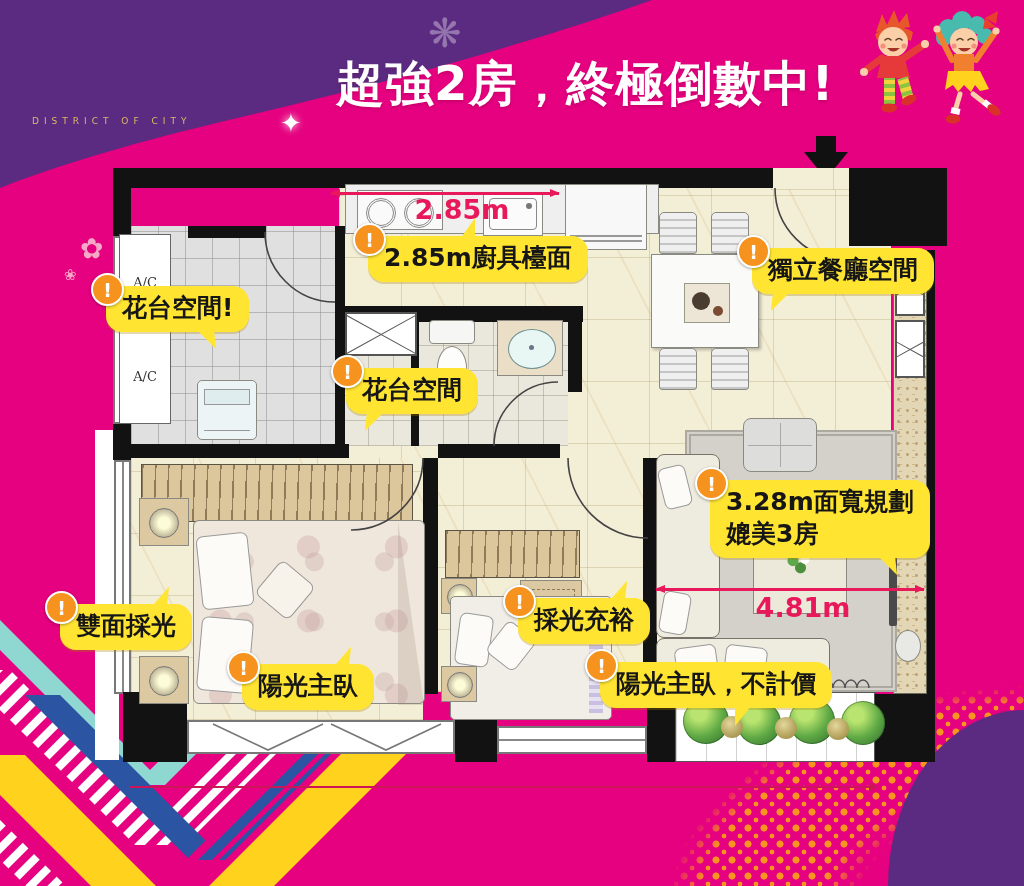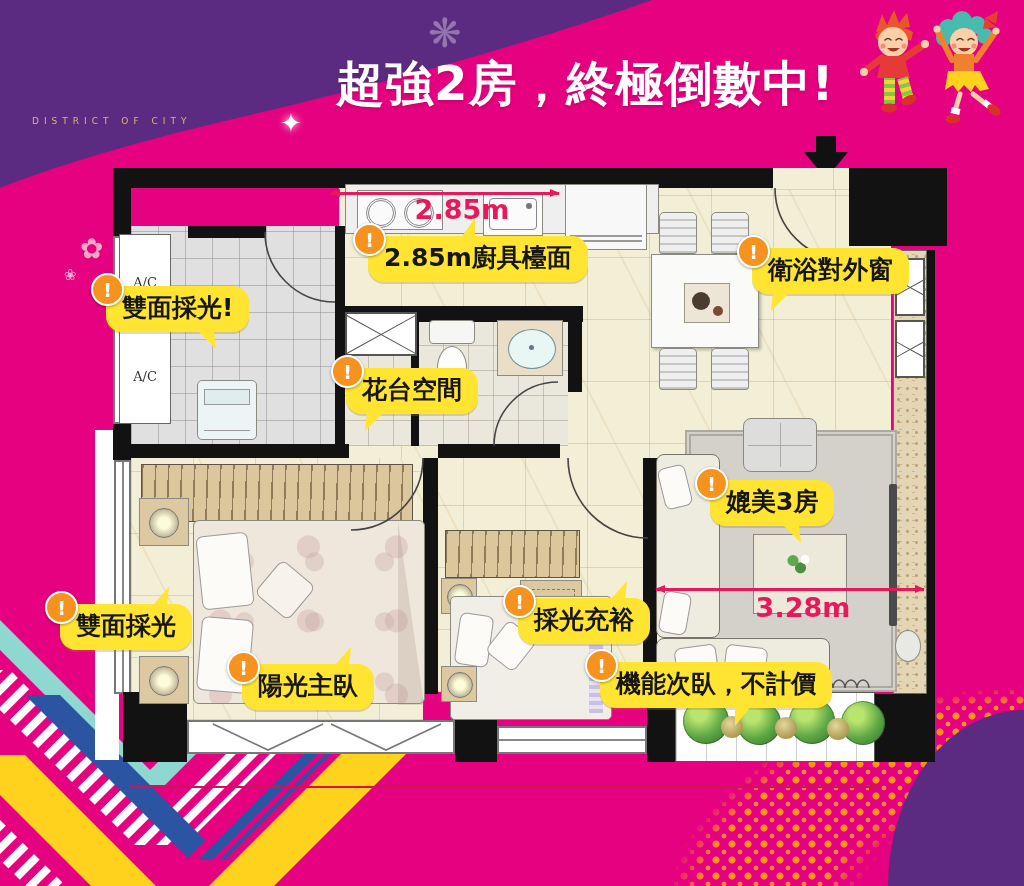--- a/index.html
+++ b/index.html
@@ -348,54 +348,55 @@
       <g stroke="#777" stroke-width="1.6" fill="none">
         <path d="M100,556 L155,582 L210,556"></path>
         <path d="M218,556 L273,582 L328,556"></path>
       </g>
       <path d="M588,520 a6,8 0 0 1 12,0 a6,8 0 0 1 12,0 a6,8 0 0 1 12,0 a6,8 0 0 1 12,0 a6,8 0 0 1 12,0 a6,8 0 0 1 12,0 a6,8 0 0 1 12,0 a6,8 0 0 1 12,0 a6,8 0 0 1 12,0 a6,8 0 0 1 12,0 a6,8 0 0 1 12,0 a6,8 0 0 1 12,0 a6,8 0 0 1 12,0 a6,8 0 0 1 12,0" stroke="#555" stroke-width="1.5" fill="none"></path>
     </svg>
 
     <div class="dim-line" style="left:218px;top:24px;width:228px;"></div>
     <div class="dim-label" style="left:284px;top:26px;width:130px;">2.85m</div>
     <div class="dim-line" style="left:543px;top:420px;width:268px;"></div>
-    <div class="dim-label" style="left:630px;top:424px;width:120px;">3.28m</div>
+    <div class="dim-label" style="left:630px;top:424px;width:120px;">4.81m</div>
   </div>
 
   <div class="callout" style="left:106px;top:286px;">
     <span class="ex">!</span>
     <div class="bubble">
-      <div>雙面採光!</div>
+      <div>花台空間!</div>
     </div>
     <span class="tail tail-br"></span>
   </div>
 
   <div class="callout" style="left:368px;top:236px;">
     <span class="ex">!</span>
     <div class="bubble">
       <div>2.85m廚具檯面</div>
     </div>
     <span class="tail tail-t"></span>
   </div>
 
   <div class="callout" style="left:752px;top:248px;">
     <span class="ex">!</span>
-    <div class="bubble">衛浴對外窗</div>
+    <div class="bubble">獨立餐廳空間</div>
     <span class="tail tail-bl"></span>
   </div>
 
   <div class="callout" style="left:346px;top:368px;">
     <span class="ex">!</span>
     <div class="bubble">花台空間</div>
     <span class="tail tail-bl"></span>
   </div>
 
   <div class="callout" style="left:710px;top:480px;">
     <span class="ex">!</span>
     <div class="bubble">
+      <div>3.28m面寬規劃</div>
       <div>媲美3房</div>
     </div>
     <span class="tail tail-br"></span>
   </div>
 
   <div class="callout" style="left:60px;top:604px;">
     <span class="ex">!</span>
     <div class="bubble">雙面採光</div>
     <span class="tail tail-tr"></span>
   </div>
@@ -407,17 +408,17 @@
   </div>
 
   <div class="callout" style="left:242px;top:664px;">
     <span class="ex">!</span>
     <div class="bubble">陽光主臥</div>
     <span class="tail tail-tr"></span>
   </div>
 
   <div class="callout" style="left:600px;top:662px;">
     <span class="ex">!</span>
-    <div class="bubble">機能次臥，不計價</div>
+    <div class="bubble">陽光主臥，不計價</div>
     <span class="tail tail-bc"></span>
   </div>
 
 </div>
 
 </body></html>

